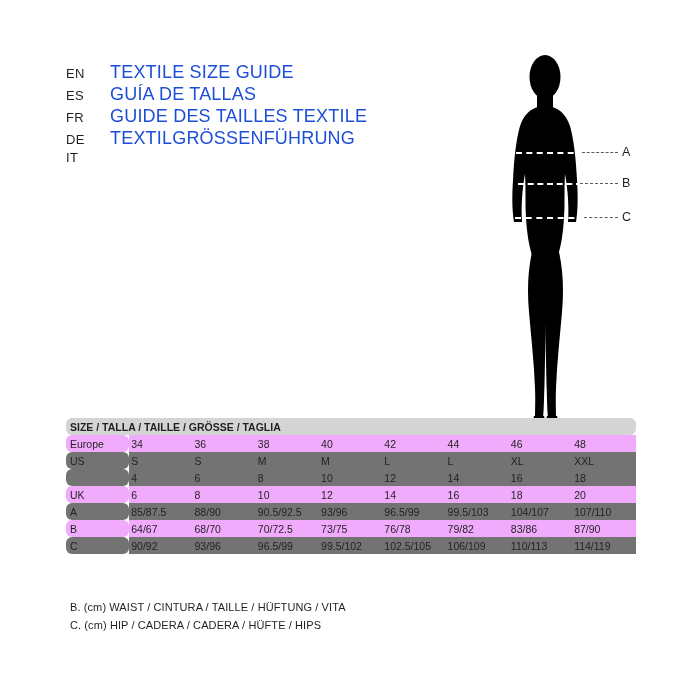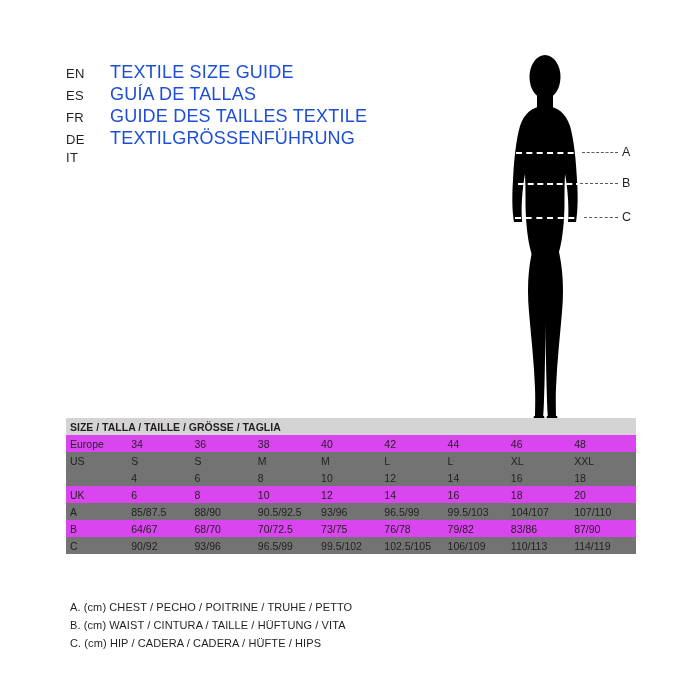--- a/index.html
+++ b/index.html
@@ -96,22 +96,22 @@
     table-layout: fixed;
   }
   table.size-table td {
     font-size: 10.5px;
     color: #231f20;
     height: 17px;
     padding: 0 2px;
     vertical-align: middle;
   }
   .row-shade td { background: #737373; }
-  .row-plain td { background: #d946ef; }
-  .c-label { width: 100px; padding-left: 4px !important; text-align: left; }
+  .row-plain td { background: #f0abfc; }
+  .c-label { width: 100px; padding-left: 4px !important; text-align: left; border-radius: 6px; }
   .c-val { text-align: left; }
   .hdr td {
     background: #d4d4d4;
     font-weight: bold;
     font-size: 10.5px;
   }
 
   
   .notes {
     position: absolute;
@@ -298,18 +298,17 @@
           <td class="c-val">102.5/105</td>
           <td class="c-val">106/109</td>
           <td class="c-val">110/113</td>
           <td class="c-val">114/119</td>
         </tr>
       </tbody>
     </table>
   </div>
 
   <div class="notes">
-    <div class="note">A. (cm) CHEST / PECHO / POITRINE / TRUHE / PETTO</div>
     <div class="note">B. (cm) WAIST / CINTURA / TAILLE / HÜFTUNG / VITA</div>
     <div class="note">C. (cm) HIP / CADERA / CADERA / HÜFTE / HIPS</div>
   </div>
 
 </div>
 
 </body></html>

